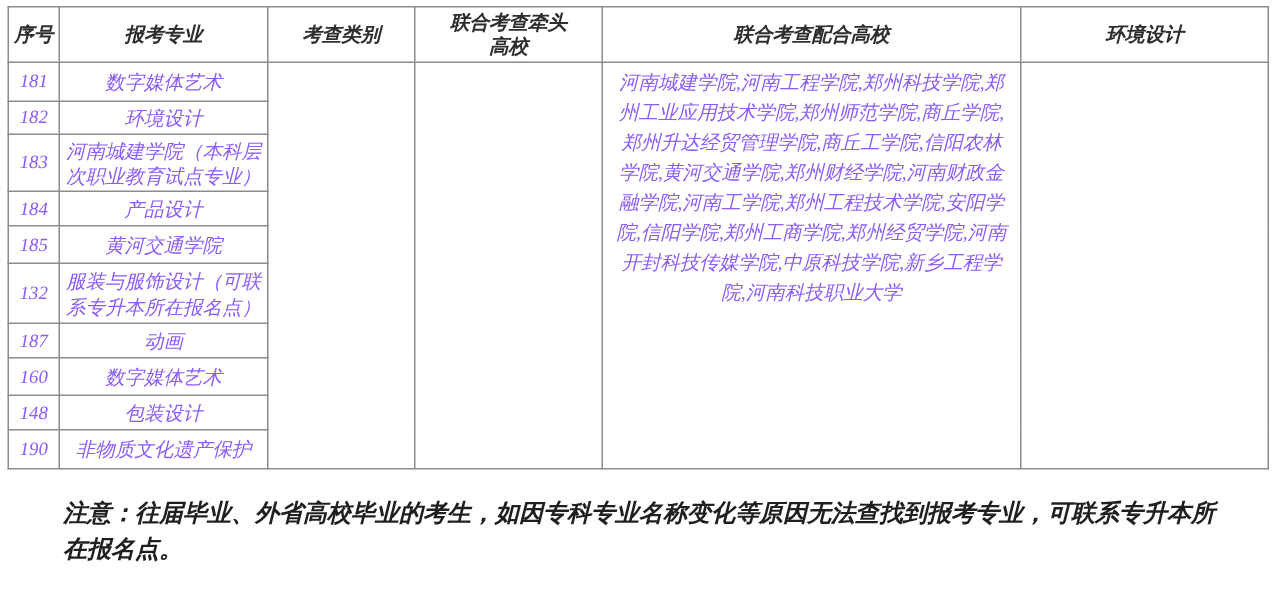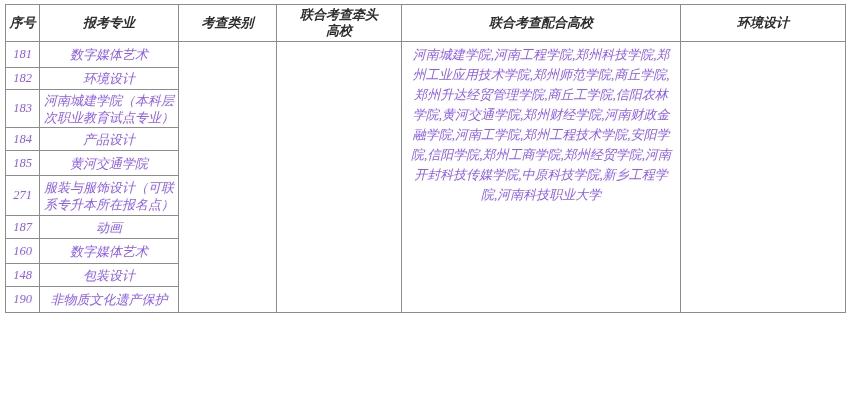--- a/index.html
+++ b/index.html
@@ -117,21 +117,21 @@
       </tr>
       <tr style="height:23px">
         <td class="serial-cell">184</td>
         <td>产品设计</td>
       </tr>
       <tr style="height:25px">
         <td class="serial-cell">185</td>
         <td>黄河交通学院</td>
       </tr>
       <tr style="height:40px">
-        <td class="serial-cell">271</td>
+        <td class="serial-cell">132</td>
         <td>服装与服饰设计（可联系专升本所在报名点）</td>
       </tr>
       <tr style="height:23px">
         <td class="serial-cell">187</td>
         <td>动画</td>
       </tr>
       <tr style="height:25px">
         <td class="serial-cell">160</td>
         <td>数字媒体艺术</td>
       </tr>
@@ -139,14 +139,15 @@
         <td class="serial-cell">148</td>
         <td>包装设计</td>
       </tr>
       <tr style="height:26px">
         <td class="serial-cell">190</td>
         <td>非物质文化遗产保护</td>
       </tr>
     </tbody>
   </table>
 
+  <p class="note">注意：往届毕业、外省高校毕业的考生，如因专科专业名称变化等原因无法查找到报考专业，可联系专升本所在报名点。</p>
 
 </div>
 
 </body></html>

